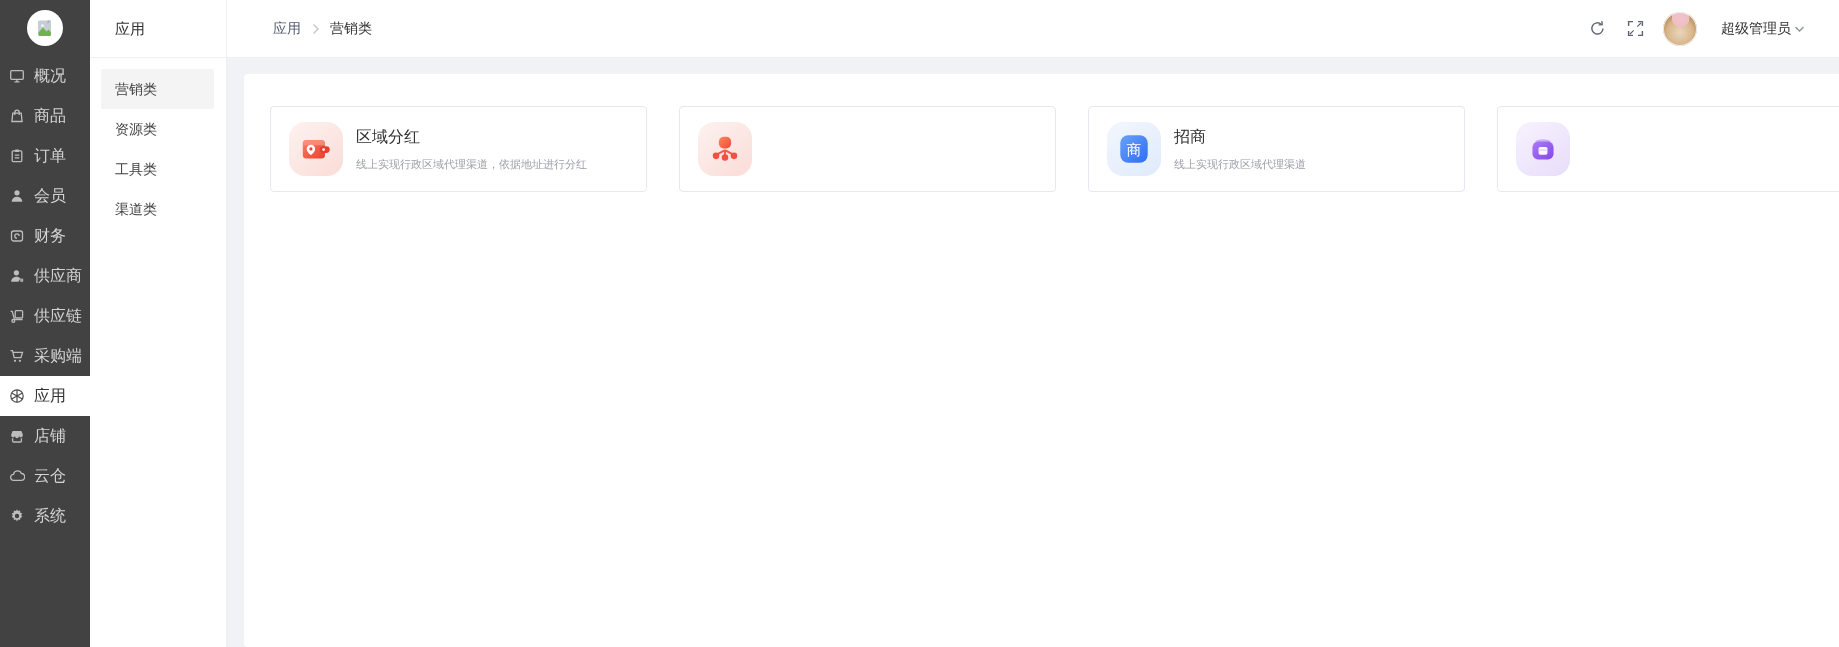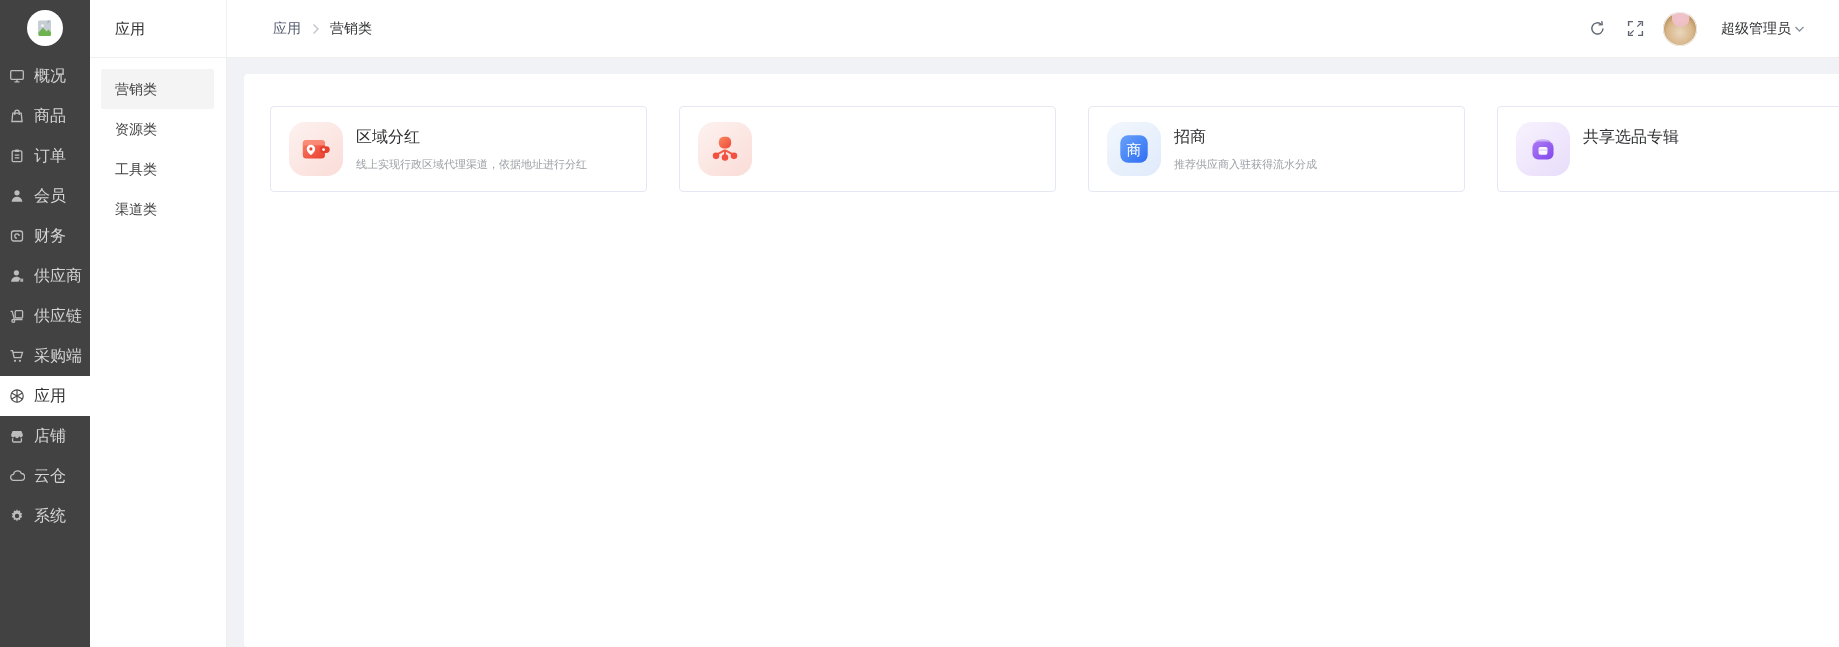--- a/index.html
+++ b/index.html
@@ -290,41 +290,37 @@
                   <stop offset="0" stop-color="#68a1f9"></stop>
                   <stop offset="1" stop-color="#2f6ef4"></stop>
                 </linearGradient>
               </defs>
             <rect x="5" y="5" width="26" height="26" rx="7.5" fill="url(#gb)"></rect>
             <text x="18" y="23.5" text-anchor="middle" font-size="14" font-family="Liberation Sans, DejaVu Sans, sans-serif" fill="#ffffff">商</text>
           </svg>
         </div>
         <div class="card-text">
           <div class="card-title">招商</div>
-          <div class="card-desc">推荐供应商入驻获得流水分成</div>
+          <div class="card-desc">线上实现行政区域代理渠道</div>
         </div>
       </div>
 
       <div class="card">
         <div class="tile tile-purple">
           <svg viewBox="0 0 36 36">
             <defs>
                 <linearGradient id="gp" x1="0" y1="0" x2="1" y2="1">
                   <stop offset="0" stop-color="#ab7bf4"></stop>
                   <stop offset="1" stop-color="#8347ec"></stop>
                 </linearGradient>
               </defs>
             <path d="M10.5 11.5a7.5 2.8 0 0115 0z" fill="#cbb2f7"></path>
             <rect x="8" y="11" width="20" height="17" rx="5.5" fill="url(#gp)"></rect>
             <rect x="13.8" y="16" width="8.4" height="7.4" rx="1.6" fill="#ffffff" opacity=".95"></rect>
             <path d="M13.8 19h8.4" stroke="#d8c6f8" stroke-width="1"></path>
           </svg>
         </div>
-        <div class="card-text">
-          <div class="card-title">共享选品专辑</div>
-
-        </div>
       </div>
 
 
     </div>
   </section>
 </main>
 
 </body></html>

